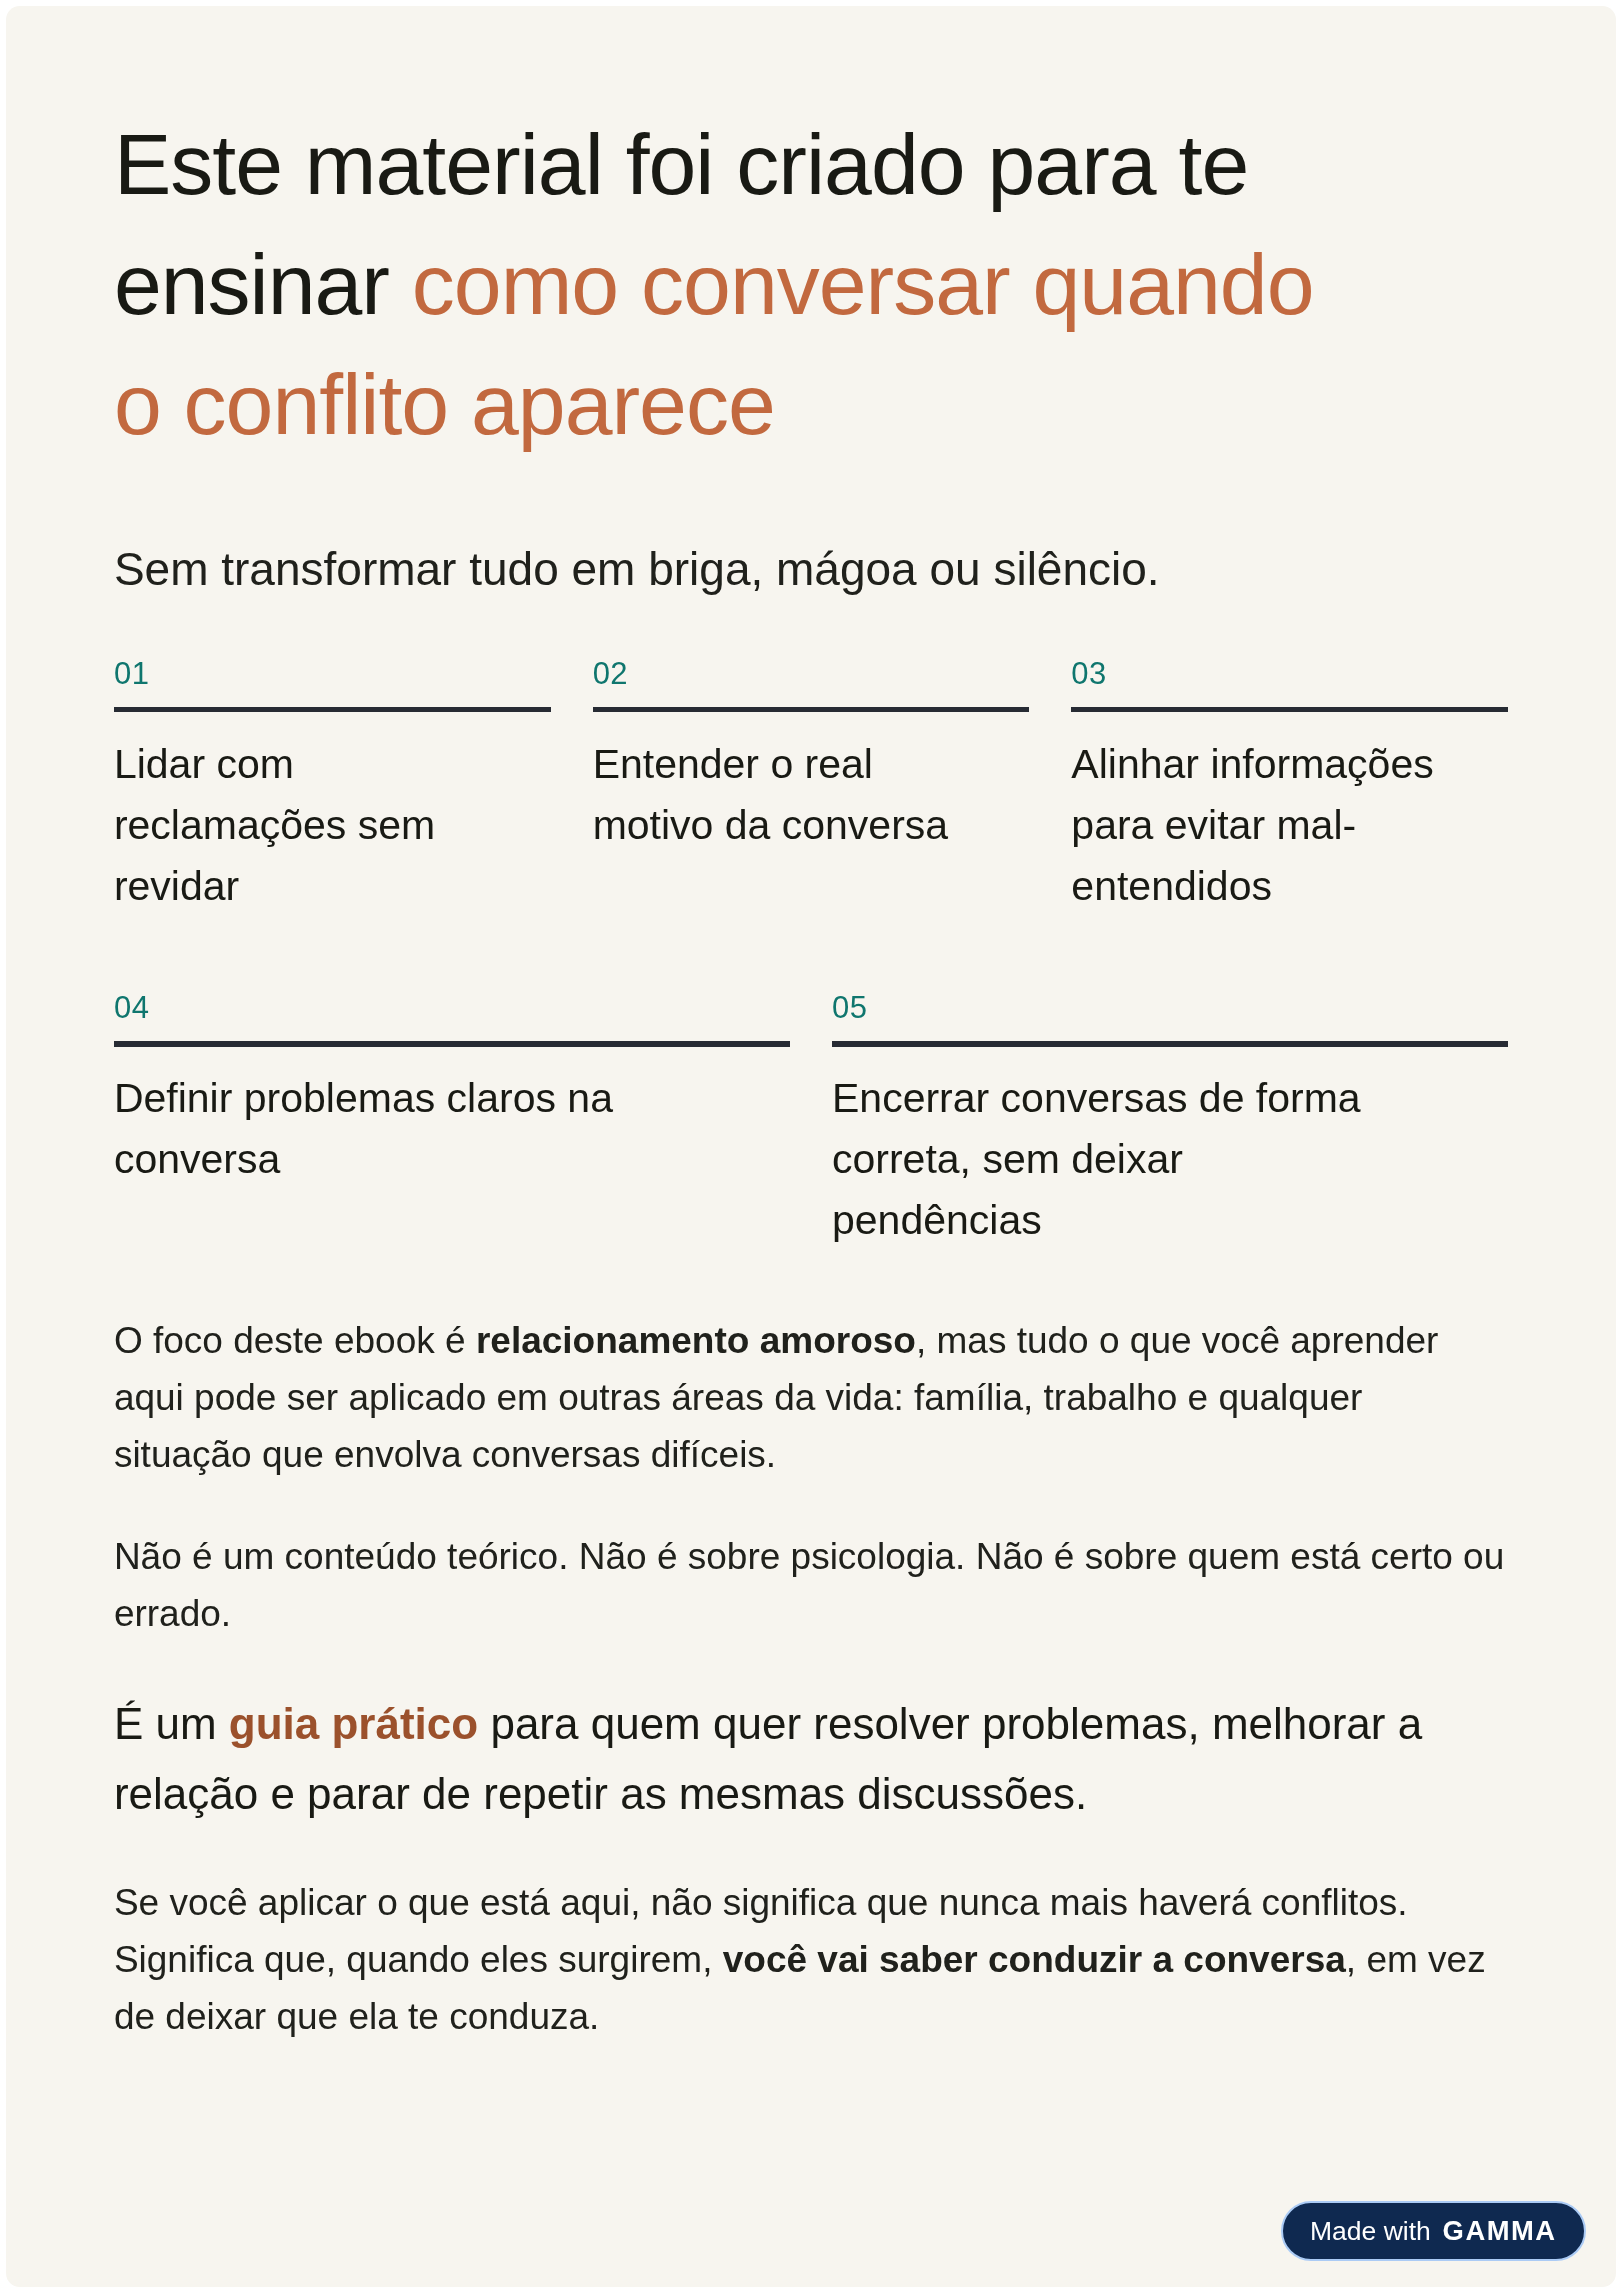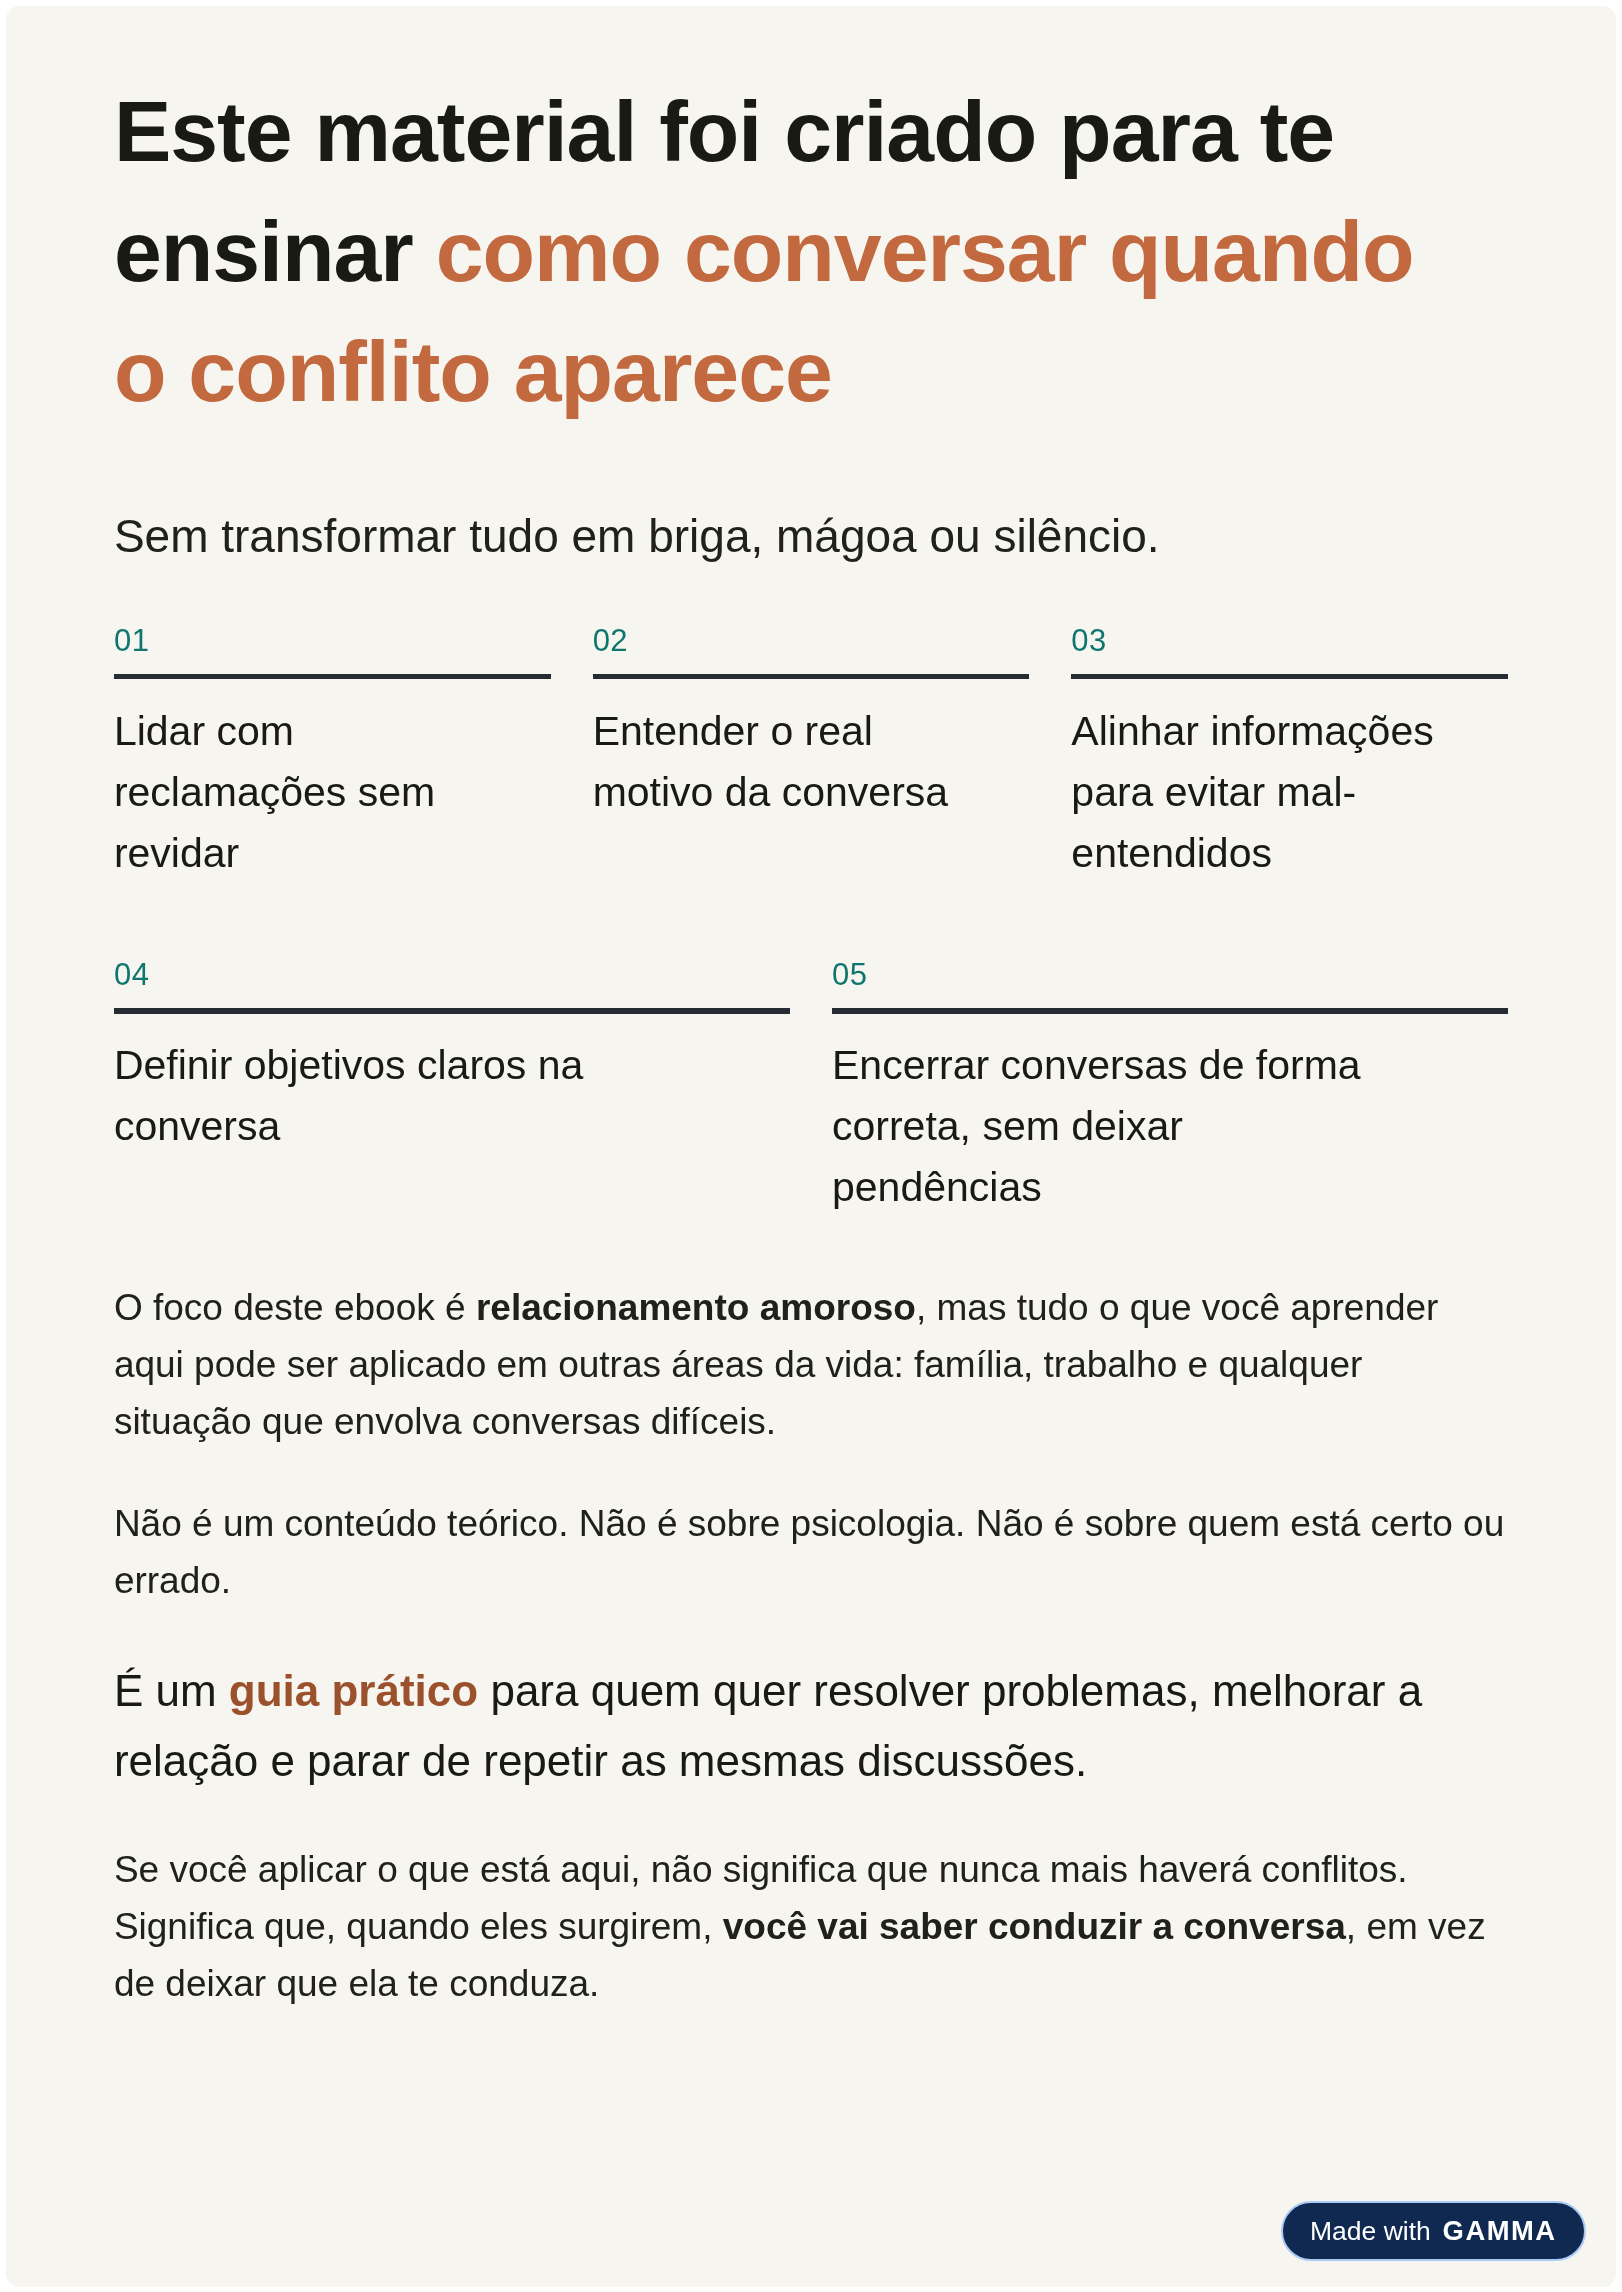--- a/index.html
+++ b/index.html
@@ -15,24 +15,24 @@
     position: absolute;
     inset: 5.9px;
     background: #F7F5EF;
     border-radius: 13.7px;
     box-sizing: border-box;
     padding: 0 108px;
   }
   
   .heading {
     margin: 0;
-    padding-top: 65px;
+    padding-top: 98px;
     font-size: 86px;
     line-height: 120px;
-    font-weight: 700;
+    font-weight: 400;
     letter-spacing: -1px;
     color: #191A14;
     white-space: pre-line;
   }
   .heading .accent { color: #C2693F; }
   
   .subtitle {
     margin: 74px 0 0 0;
     font-size: 46px;
     line-height: 63px;
@@ -155,21 +155,21 @@
       <div class="item-title">Alinhar informações
 para evitar mal-
 entendidos</div>
     </div>
   </div>
 
   <div class="items-row row-2">
     <div class="item">
       <div class="item-number">04</div>
       <div class="item-rule"></div>
-      <div class="item-title">Definir objetivos claros na
+      <div class="item-title">Definir problemas claros na
 conversa</div>
     </div>
     <div class="item">
       <div class="item-number">05</div>
       <div class="item-rule"></div>
       <div class="item-title">Encerrar conversas de forma
 correta, sem deixar
 pendências</div>
     </div>
   </div>

